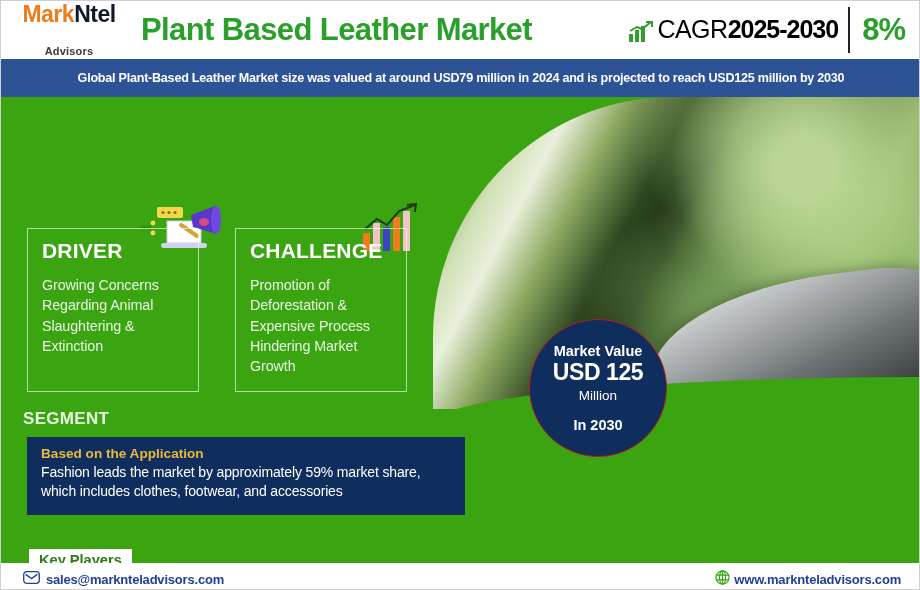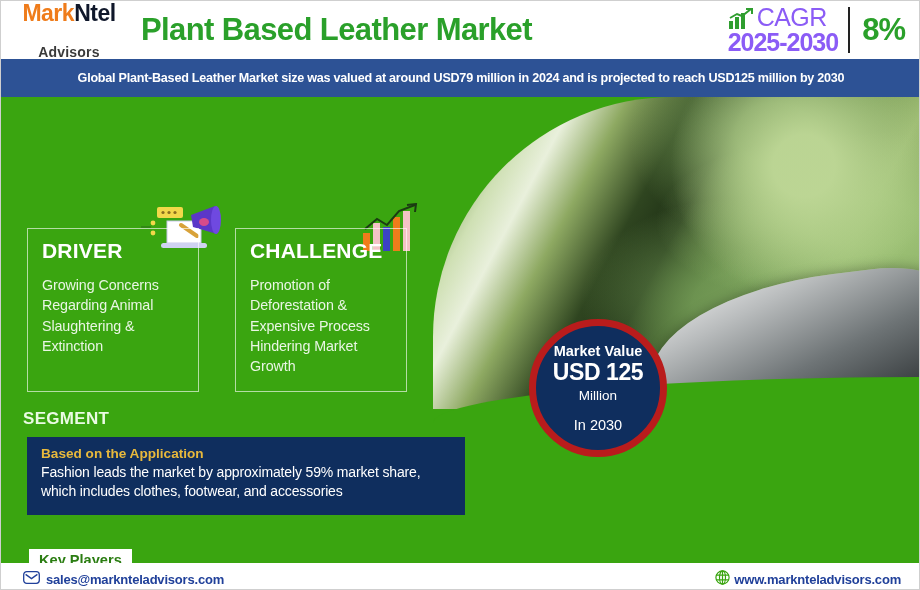--- a/index.html
+++ b/index.html
@@ -25,33 +25,33 @@
   }
   .logo {
     width: 112px; margin-left: 12px;
     display: flex; flex-direction: column; align-items: center;
     line-height: 1;
   }
   .logo-main { font-size: 23px; font-weight: bold; letter-spacing: -0.5px; }
   .logo-mark { color: #ef7c1b; }
   .logo-ntel { color: #0f172a; }
   .logo-sub {
-    font-size: 14px; font-weight: bold; color: #3a3a3a;
+    font-size: 11px; font-weight: bold; color: #3a3a3a;
     margin-top: 20px; letter-spacing: 0.2px;
   }
   .head-title {
     font-size: 31px; font-weight: bold; color: #2aa02a;
     letter-spacing: -0.6px; margin-left: 16px; white-space: nowrap;
   }
   .cagr-wrap {
     margin-left: auto; display: flex; align-items: center; height: 50px;
   }
   .cagr-block {
-    display: flex; flex-direction: column; align-items: flex-start;
-    line-height: 1.02; color: #8b5cf6; padding-right: 10px;
+    display: flex; align-items: flex-start;
+    line-height: 1.02; color: #000000; padding-right: 10px;
   }
   .cagr-row1 { display: flex; align-items: flex-end; gap: 3px; }
   .cagr-label { font-size: 25px; letter-spacing: -0.5px; }
   .cagr-years { font-size: 25px; font-weight: bold; letter-spacing: -1px; }
   .cagr-divider { width: 2px; height: 46px; background: #222; }
   .cagr-value {
     font-size: 31px; font-weight: bold; color: #2aa02a;
     padding: 0 16px 0 12px; letter-spacing: -1px;
   }
   .mini-bars { display: flex; align-items: flex-end; gap: 1.5px; height: 20px; position: relative; }
@@ -148,28 +148,28 @@
   .kp-pill {
     position: absolute; left: 28px; top: 452px;
     background: #ffffff; color: #2b7d12;
     font-size: 14.6px; font-weight: bold;
     padding: 3px 10px 4px 10px;
   }
 
   
   .mv-circle {
     position: absolute; left: 528px; top: 222px; width: 138px; height: 138px;
-    border-radius: 50%; background: #0f2e5e; border: 7px solid #b91c1c;
+    border-radius: 50%; background: #0f2e5e; border: 1px solid #b91c1c;
     display: flex; flex-direction: column; align-items: center; justify-content: center;
     color: #ffffff; text-align: center; line-height: 1.12;
   }
   .mv-t1 { font-size: 14.5px; font-weight: bold; }
   .mv-t2 { font-size: 23px; font-weight: bold; letter-spacing: -0.4px; margin-top: 1px; }
   .mv-t3 { font-size: 13.5px; margin-top: 2px; }
-  .mv-t4 { font-size: 14.5px; font-weight: normal; margin-top: 14px; }
+  .mv-t4 { font-size: 14.5px; font-weight: bold; margin-top: 14px; }
 
   
   .footer {
     position: absolute; left: 0; top: 562px; width: 920px; height: 32px;
     background: #ffffff; display: flex; align-items: center;
   }
   .f-item { display: flex; align-items: center; gap: 6px; }
   .f-left { margin-left: 22px; }
   .f-right { margin-left: auto; margin-right: 20px; gap: 3px; }
   .f-text { font-size: 13px; font-weight: bold; color: #20409a; letter-spacing: -0.2px; }

